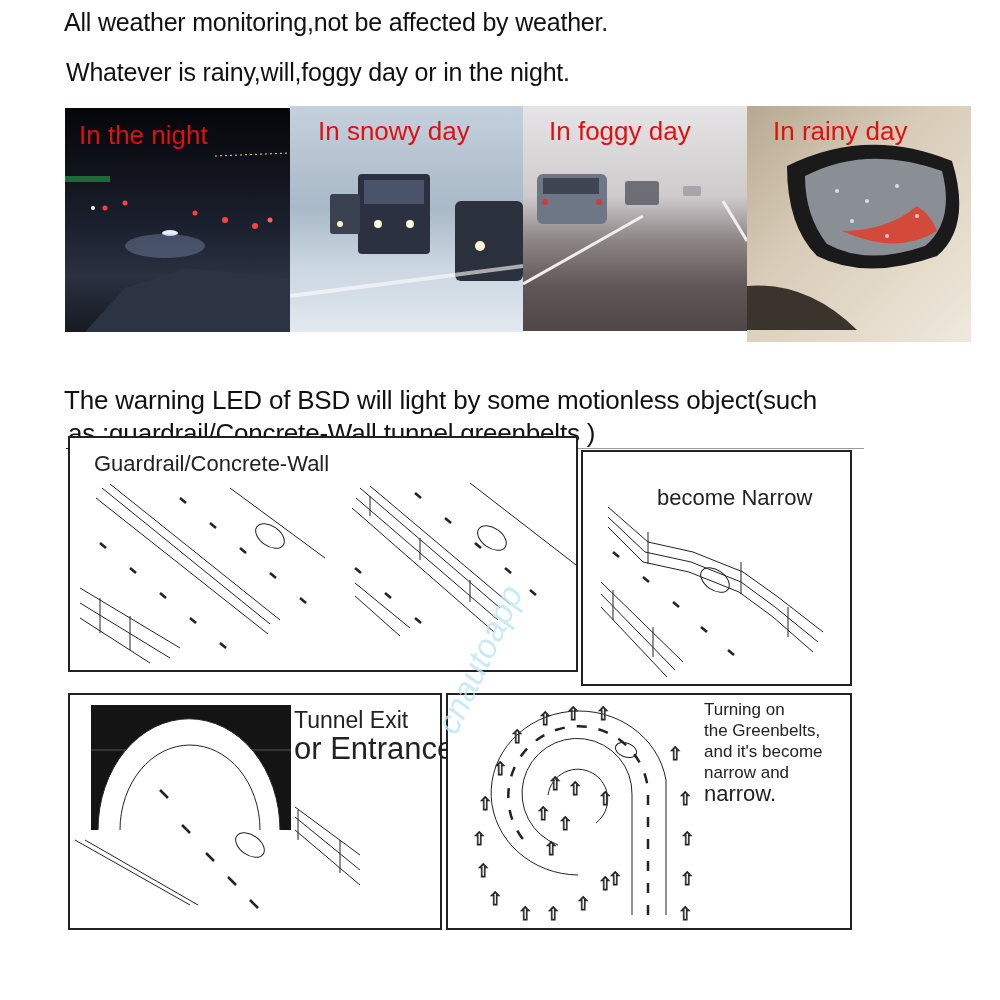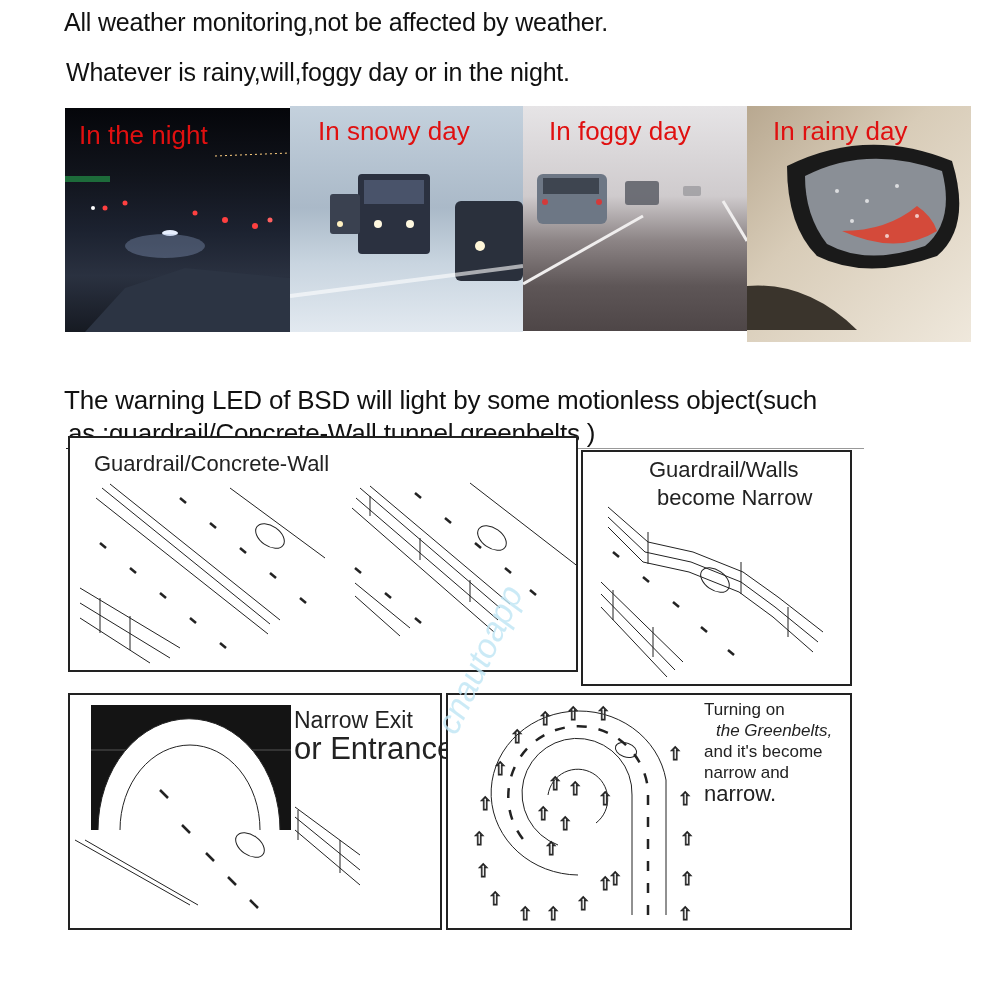--- a/index.html
+++ b/index.html
@@ -131,21 +131,20 @@
         <line x1="315" y1="155" x2="321" y2="160"></line>
         <line x1="345" y1="180" x2="351" y2="185"></line>
       </g>
     <line x1="285" y1="145" x2="340" y2="190"></line>
       <line x1="285" y1="158" x2="330" y2="198"></line>
     <ellipse cx="422" cy="100" rx="16" ry="10" transform="rotate(35 422 100)"></ellipse>
   </svg>
 </div>
 
 <div class="panel" style="left:581px;top:450px;width:267px;height:232px;">
-  <span class="plabel" style="left:66px;top:4px;">Guardrail/Walls</span>
   <span class="plabel" style="left:74px;top:32px;">become Narrow</span>
   <svg width="267" height="232" stroke="#222" fill="none" stroke-width="1">
     <polyline points="25,55 65,90 110,100 160,120 195,145 240,180"></polyline>
     <polyline points="25,65 62,100 108,110 158,130 192,155 235,190"></polyline>
     <polyline points="25,75 60,110 106,120 156,140 190,165 230,200"></polyline>
     <line x1="65" y1="80" x2="65" y2="112"></line>
       <line x1="158" y1="110" x2="158" y2="142"></line>
       <line x1="205" y1="155" x2="205" y2="185"></line>
     <g stroke-width="2.5">
         <line x1="30" y1="100" x2="36" y2="105"></line>
@@ -179,21 +178,21 @@
         <line x1="158" y1="182" x2="166" y2="190"></line>
         <line x1="180" y1="205" x2="188" y2="213"></line>
       </g>
     <line x1="225" y1="112" x2="290" y2="160"></line>
       <line x1="225" y1="122" x2="290" y2="175"></line>
       <line x1="225" y1="135" x2="290" y2="190"></line>
     <line x1="228" y1="115" x2="228" y2="145"></line>
       <line x1="270" y1="145" x2="270" y2="178"></line>
     <ellipse cx="180" cy="150" rx="16" ry="10" transform="rotate(35 180 150)"></ellipse>
   </svg>
-  <span class="plabel" style="left:224px;top:12px;font-size:23px;">Narrow Exit</span>
+  <span class="plabel" style="left:224px;top:12px;font-size:23px;">Tunnel Exit</span>
   <span class="plabel" style="left:224px;top:40px;font-size:31px;">or Entrance</span>
 </div>
 
 <div class="panel" style="left:446px;top:693px;width:402px;height:233px;">
   <svg width="402" height="233" stroke="#222" fill="none" stroke-width="1">
     <path d="M218,220 L218,85 A88,82 0 1 0 130,180"></path>
     <path d="M184,220 L184,100 A55,55 0 1 0 110,150"></path>
     <path d="M148,128 A30,30 0 1 0 100,100"></path>
     <path d="M200,220 L200,95 A70,70 0 1 0 80,150" stroke-width="2.5" stroke-dasharray="10,12"></path>
     <ellipse cx="178" cy="55" rx="11" ry="7" transform="rotate(20 178 55)"></ellipse>
@@ -219,19 +218,19 @@
         <text x="100" y="95">⇧</text>
         <text x="120" y="100">⇧</text>
         <text x="88" y="125">⇧</text>
         <text x="110" y="135">⇧</text>
         <text x="96" y="160">⇧</text>
         <text x="150" y="110">⇧</text>
         <text x="160" y="190">⇧</text>
     </g>
   </svg>
   <span class="plabel" style="left:256px;top:4px;font-size:17px;line-height:21px;">Turning on</span>
-  <span class="plabel" style="left:268px;top:25px;font-size:17px;line-height:21px;font-style:italic;">the Greenbelts,</span>
+  <span class="plabel" style="left:256px;top:25px;font-size:17px;line-height:21px;">the Greenbelts,</span>
   <span class="plabel" style="left:256px;top:46px;font-size:17px;line-height:21px;">and it's become</span>
   <span class="plabel" style="left:256px;top:67px;font-size:17px;line-height:21px;">narrow and</span>
   <span class="plabel" style="left:256px;top:88px;font-size:22px;line-height:21px;">narrow.</span>
 </div>
 
 <div class="watermark" style="left:400px;top:640px;">cnautoapp</div>
 
 </body></html>

